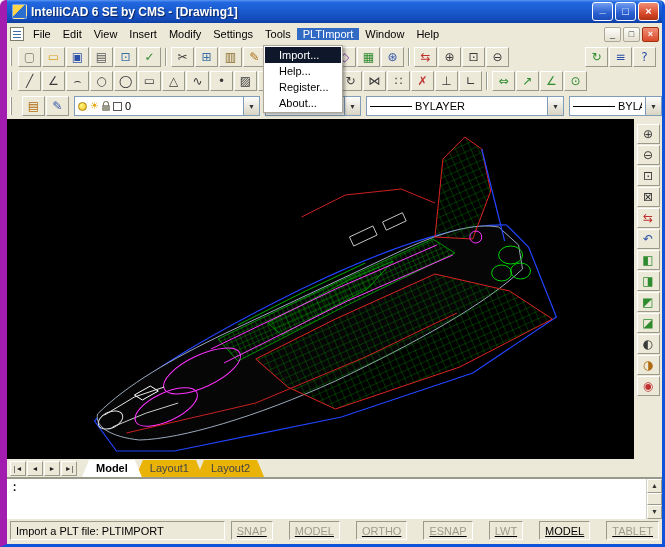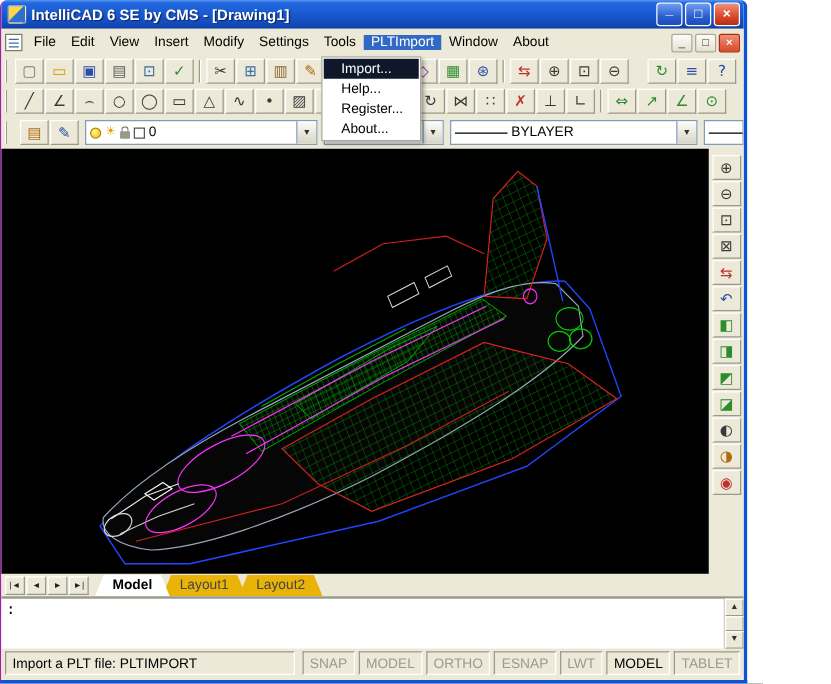--- a/index.html
+++ b/index.html
@@ -1,18 +1,18 @@
 <!DOCTYPE html>
 <html><head>
 <meta charset="utf-8">
 <style>
   * { margin:0; padding:0; box-sizing:border-box; }
   body { font-family:"Liberation Sans", sans-serif; font-size:11px; background:#fff; }
-  .win { width:598px; height:547px; display:flex; flex-direction:column; background:#ECE9D8;
-         border-left:1px solid #a21caf; border-right:3px solid #0f53d8; border-bottom:3px solid #0f53d8;
+  .win { width:665px; height:547px; display:flex; flex-direction:column; background:#ECE9D8;
+         border-left:7px solid #a21caf; border-right:3px solid #0f53d8; border-bottom:3px solid #0f53d8;
          position:relative; overflow:hidden; border-radius:6px 6px 0 0; }
   
   .titlebar { flex:0 0 23px; background:linear-gradient(180deg,#5a96f2 0%,#2268e0 10%,#1a5bd0 45%,#134aba 85%,#0f3f9f 100%);
               display:flex; align-items:center; padding:0 3px 0 5px; gap:4px; }
   .appicon { width:15px; height:15px; flex:0 0 15px; border-radius:2px; border:1px solid rgba(255,255,255,.4);
              background:linear-gradient(135deg,#ffd54a 0 45%,#2b6fd0 45% 100%); }
   .title { color:#fff; font-weight:bold; font-size:12px; text-shadow:1px 1px 1px rgba(0,0,0,.55);
            flex:1; white-space:nowrap; overflow:hidden; }
   .tbtns { display:flex; gap:2px; }
   .tb { width:21px; height:19px; border:1px solid #fff; border-radius:3px; color:#fff; font-size:11px;
@@ -83,21 +83,21 @@
   .cmdscroll { flex:0 0 16px; display:flex; flex-direction:column; background:#f2f0e6; border-left:1px solid #d4d0c0; }
   .sbtn { height:14px; font-size:7px; line-height:12px; text-align:center; color:#333; background:#ECE9D8;
           border:1px solid; border-color:#fff #9a9a8a #9a9a8a #fff; }
   .sthumb { flex:1; background:#ECE9D8; border:1px solid; border-color:#fff #9a9a8a #9a9a8a #fff; }
   
   .statusbar { flex:0 0 25px; display:flex; align-items:flex-start; gap:3px; padding:2px 3px; background:#ECE9D8; }
   .spanel { height:19px; border:1px solid; border-color:#9a9a8a #fff #fff #9a9a8a; display:flex;
             align-items:center; padding:0 5px; white-space:nowrap; }
   .spanel.msg { width:298px; overflow:hidden; }
   .spacer { flex:1; }
-  .togglebox { display:flex; gap:3px; }
+  .togglebox { display:flex; gap:16px;text-decoration:underline; }
   .toggle span { }
   .toggle.off span { color:#9c9a8c; }
   .toggle.on span { color:#000; }
   
   .menu-popup { position:absolute; left:256px; top:45px; width:80px; z-index:99; background:#fff;
                 border:1px solid #aca899; box-shadow:2px 2px 3px rgba(0,0,0,.35); padding:1px; }
   .pitem { padding:2px 8px 2px 14px; cursor:default; white-space:nowrap; }
   .pitem.active { background:#0f172a; color:#fff; }
 </style>
 </head>
@@ -121,21 +121,21 @@
 
     <span class="mitem">File</span>
         <span class="mitem">Edit</span>
         <span class="mitem">View</span>
         <span class="mitem">Insert</span>
         <span class="mitem">Modify</span>
         <span class="mitem">Settings</span>
         <span class="mitem">Tools</span>
         <span class="mitem active">PLTImport</span>
         <span class="mitem">Window</span>
-        <span class="mitem">About</span>
+        <span class="mitem">Help</span>
       </div>
     <div class="mdibtns">
       <div class="mdib">_</div>
       <div class="mdib">□</div>
       <div class="mdib close">×</div>
     </div>
   </div>
 
   <div class="tbrow">
     <div class="grip"></div>

